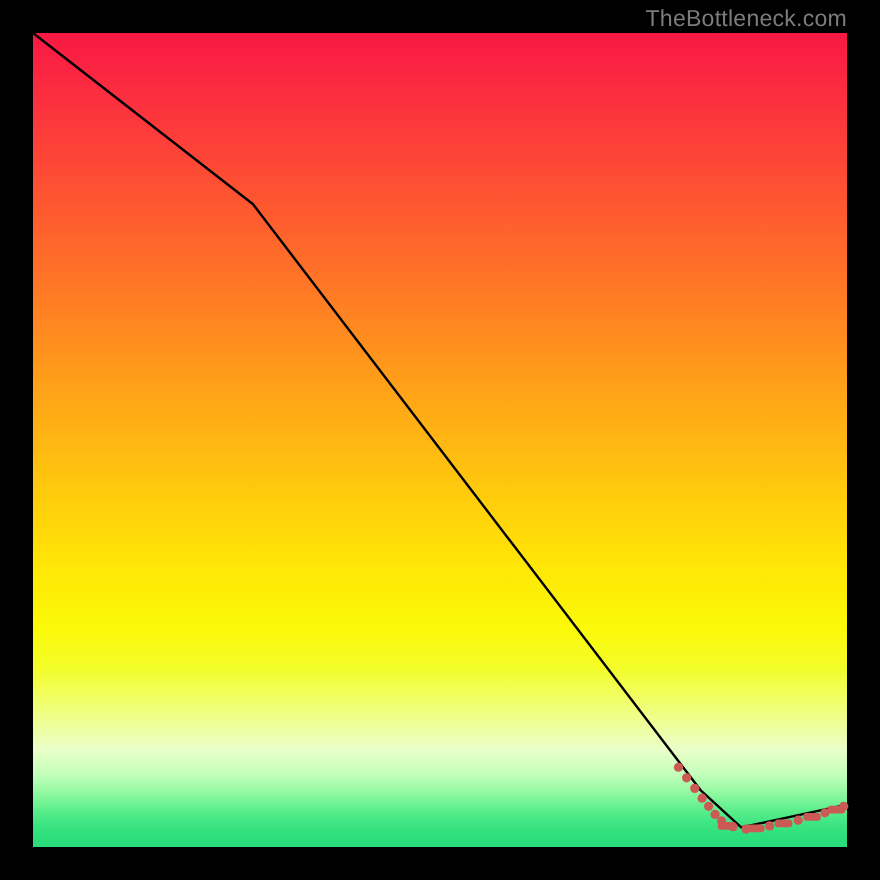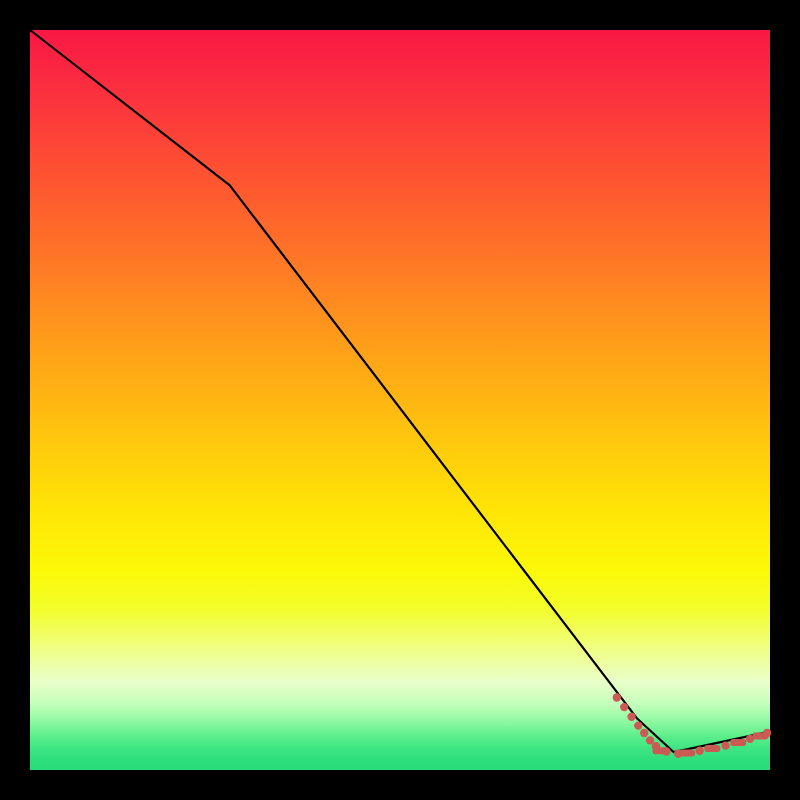--- a/index.html
+++ b/index.html
@@ -105,13 +105,14 @@
         <circle class="dot" cx="720.0" cy="708.9" r="4.2"></circle>
         <circle class="dot" cx="737.0" cy="703.0" r="4.2"></circle>
         <rect class="dash" x="622.5" y="717.3" width="16" height="7" rx="3.5" ry="3.5"></rect>
         <rect class="dash" x="649.1" y="719.5" width="16" height="7" rx="3.5" ry="3.5"></rect>
         <rect class="dash" x="674.3" y="715.0" width="16" height="7" rx="3.5" ry="3.5"></rect>
         <rect class="dash" x="700.2" y="709.1" width="16" height="7" rx="3.5" ry="3.5"></rect>
         <rect class="dash" x="722.4" y="702.5" width="16" height="7" rx="3.5" ry="3.5"></rect>
       </g>
   </svg>
 
+  <div class="watermark">TheBottleneck.com</div>
 </div>
 
 </body></html>

